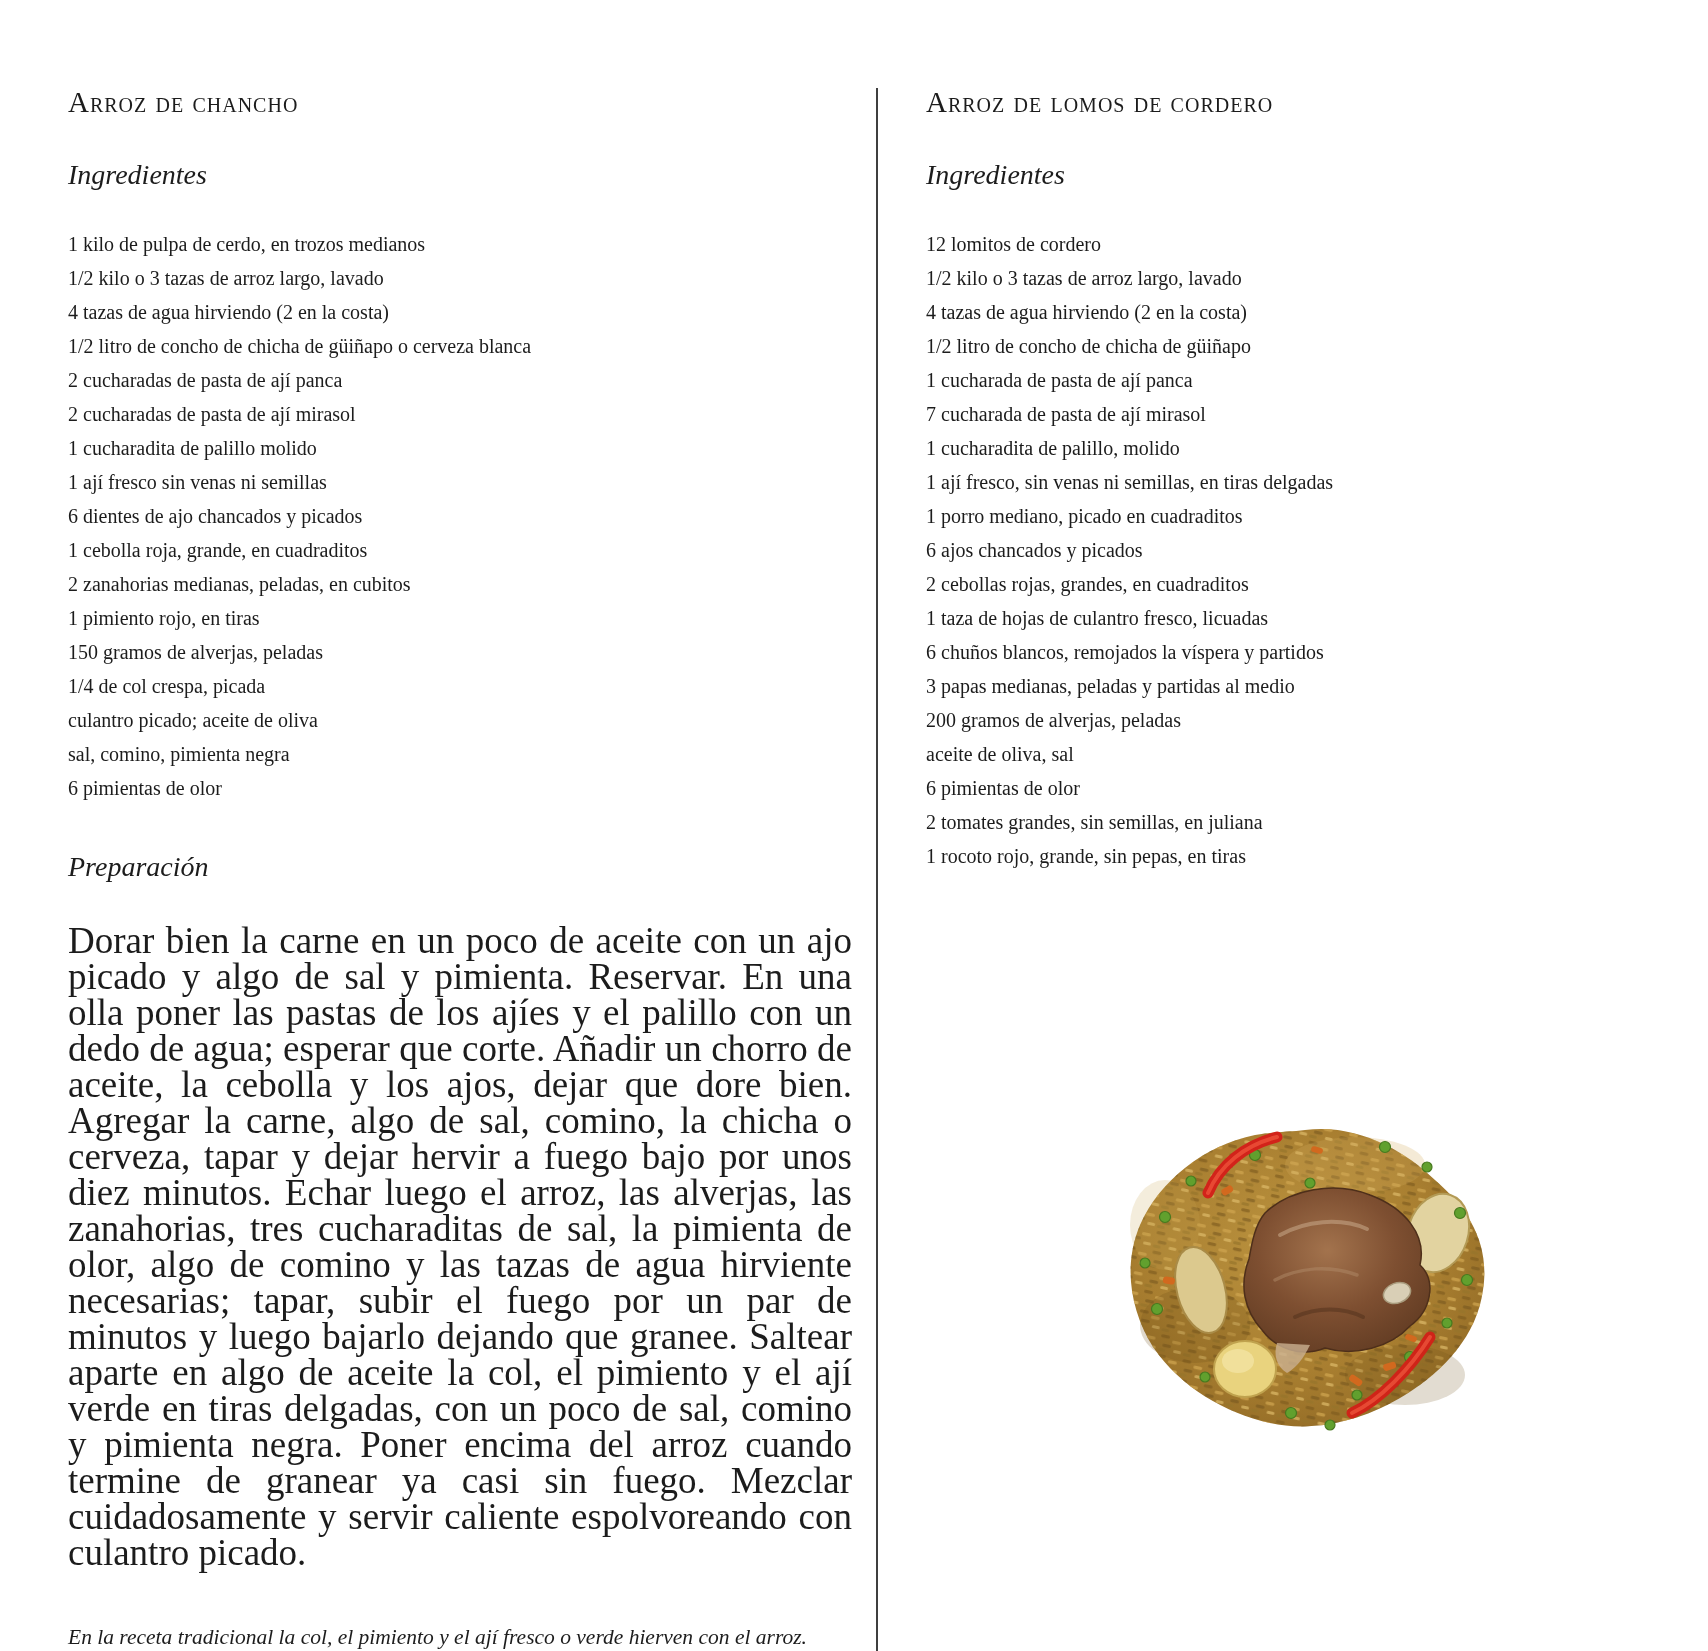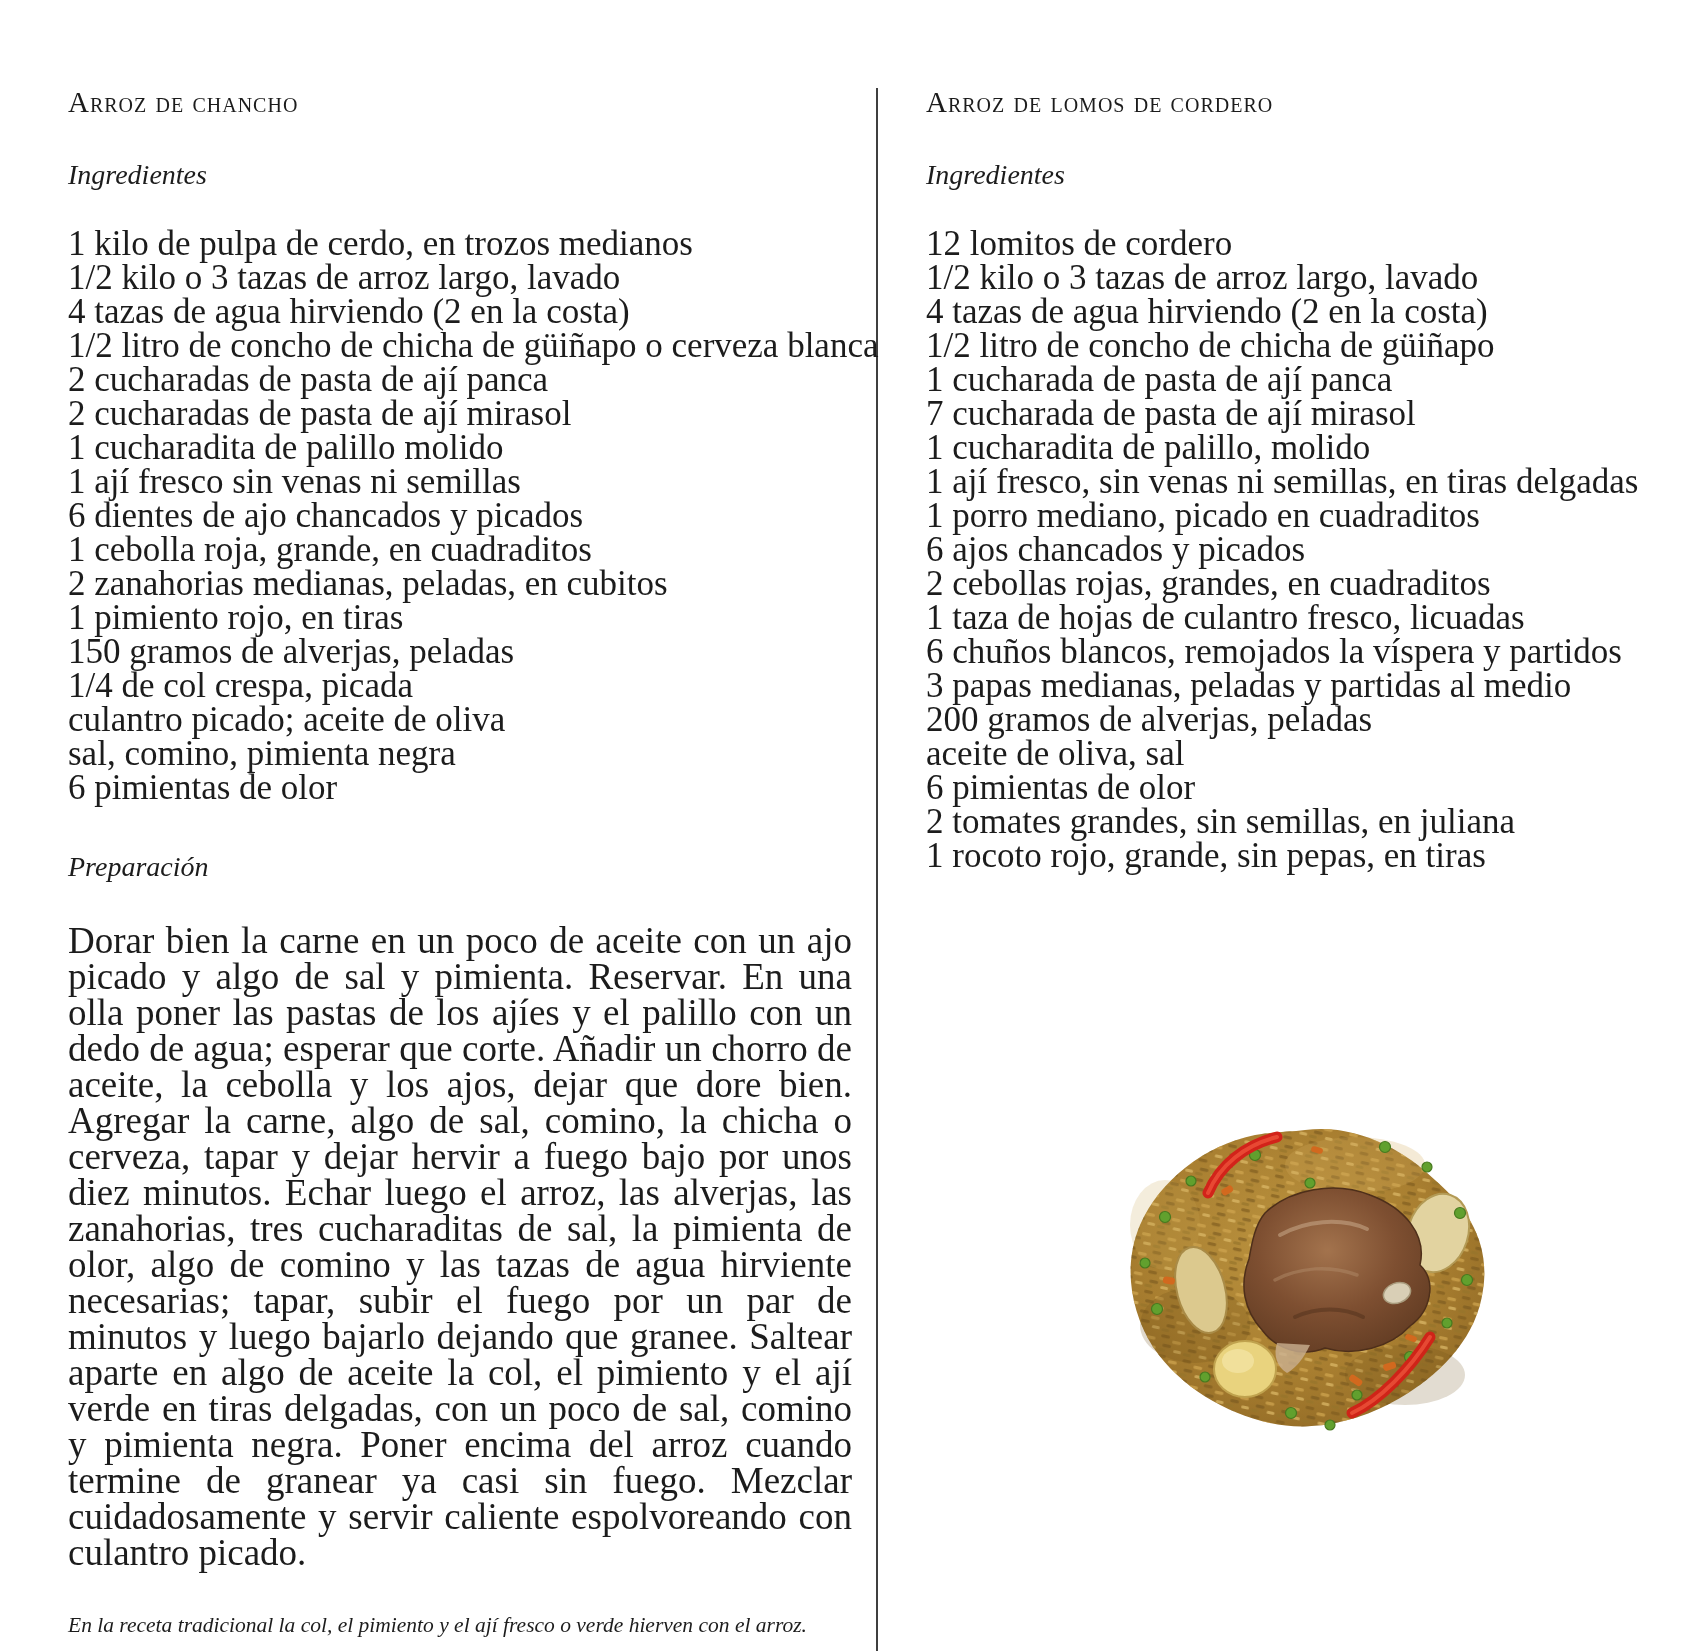--- a/index.html
+++ b/index.html
@@ -30,33 +30,33 @@
     margin: 0;
   }
   .subhead {
     font-size: 28px;
     font-style: italic;
     font-weight: normal;
     margin: 40px 0 0 0;
   }
   .ing-list {
     margin-top: 36px;
-    font-size: 35px;
+    font-size: 20px;
     line-height: 34px;
   }
   .ing-line { white-space: nowrap; }
   .subhead.prep { margin-top: 46px; }
   .prep-text {
     margin: 40px 0 0 0;
     font-size: 37px;
     line-height: 36px;
     text-align: justify;
   }
   .footnote {
-    margin: 42px 0 0 0;
+    margin: 54px 0 0 0;
     font-size: 21.5px;
     font-style: italic;
     white-space: nowrap;
   }
   .dish {
     position: absolute;
     left: 179px; top: 1009px;
     width: 400px; height: 360px;
     margin: 0;
   }

